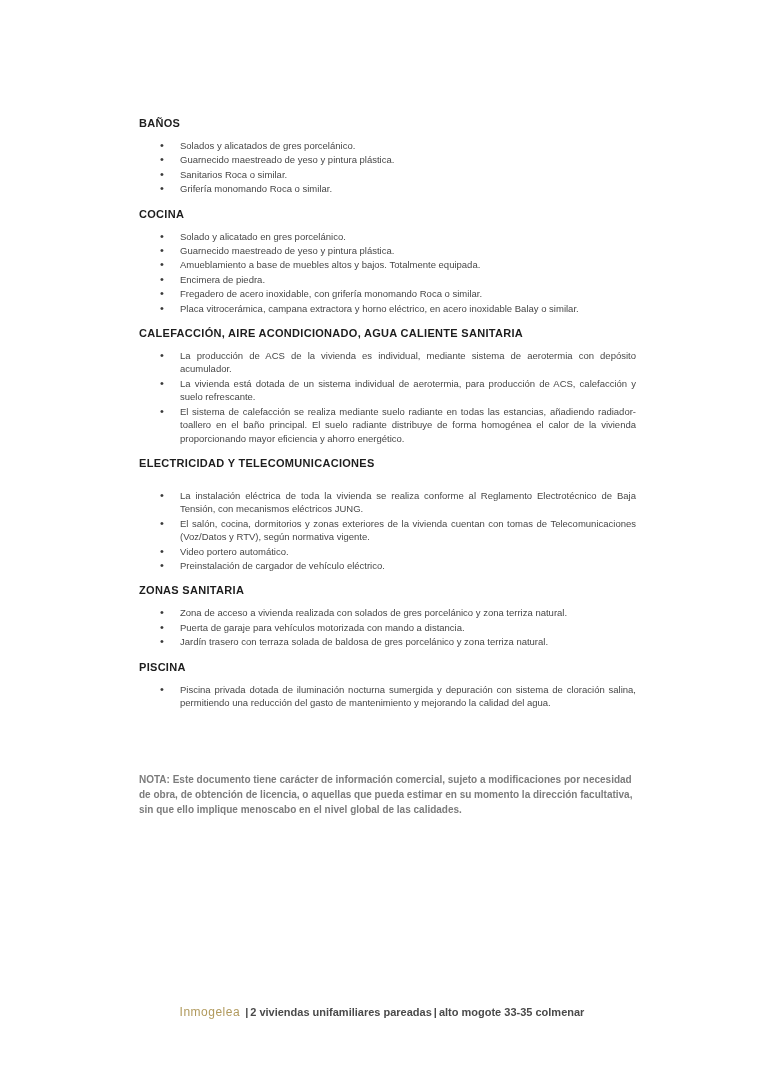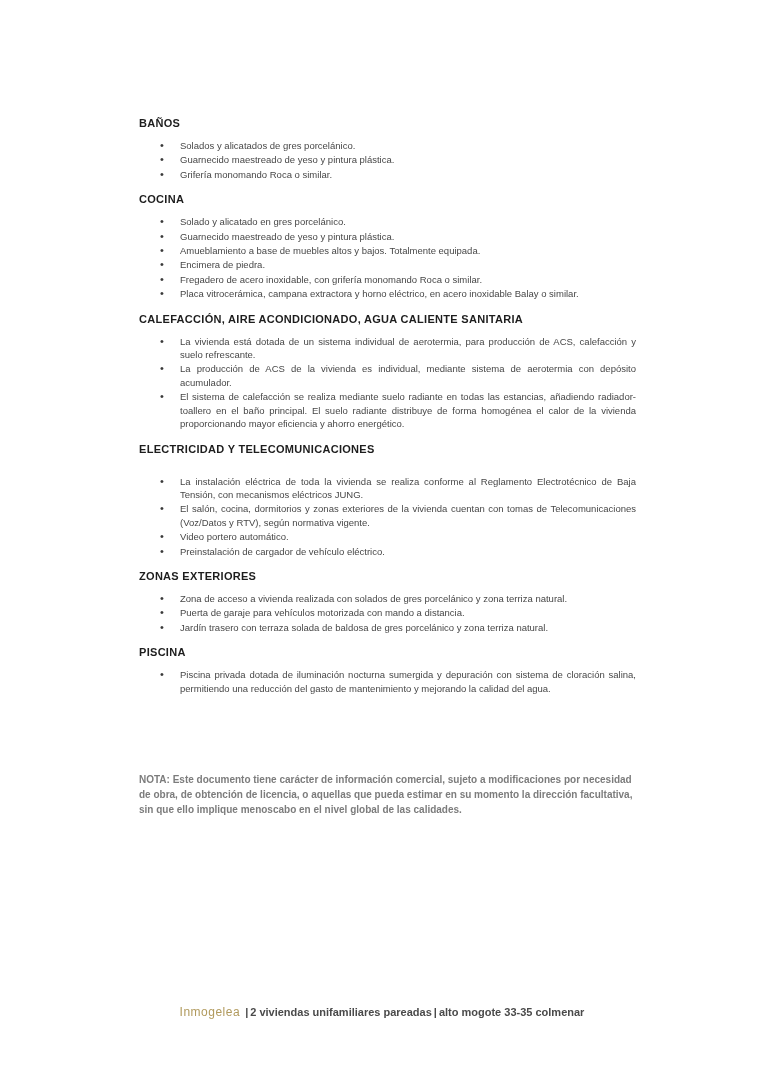--- a/index.html
+++ b/index.html
@@ -100,57 +100,58 @@
 <body>
 
 <div class="page">
 
   <div class="content" id="sections-container">
   <section class="doc-section">
     <h2 class="section-heading">BAÑOS</h2>
     <ul class="bullet-list">
           <li>Solados y alicatados de gres porcelánico.</li>
           <li>Guarnecido maestreado de yeso y pintura plástica.</li>
+          <li>Sanitarios Roca o similar.</li>
           <li>Grifería monomando Roca o similar.</li>
         </ul>
   </section>
 
   <section class="doc-section">
     <h2 class="section-heading">COCINA</h2>
     <ul class="bullet-list">
           <li>Solado y alicatado en gres porcelánico.</li>
           <li>Guarnecido maestreado de yeso y pintura plástica.</li>
           <li>Amueblamiento a base de muebles altos y bajos. Totalmente equipada.</li>
           <li>Encimera de piedra.</li>
           <li>Fregadero de acero inoxidable, con grifería monomando Roca o similar.</li>
           <li>Placa vitrocerámica, campana extractora y horno eléctrico, en acero inoxidable Balay o similar.</li>
         </ul>
   </section>
 
   <section class="doc-section">
     <h2 class="section-heading">CALEFACCIÓN, AIRE ACONDICIONADO, AGUA CALIENTE SANITARIA</h2>
     <ul class="bullet-list">
+          <li>La producción de ACS de la vivienda es individual, mediante sistema de aerotermia con depósito acumulador.</li>
           <li>La vivienda está dotada de un sistema individual de aerotermia, para producción de ACS, calefacción y suelo refrescante.</li>
-          <li>La producción de ACS de la vivienda es individual, mediante sistema de aerotermia con depósito acumulador.</li>
           <li>El sistema de calefacción se realiza mediante suelo radiante en todas las estancias, añadiendo radiador-toallero en el baño principal. El suelo radiante distribuye de forma homogénea el calor de la vivienda proporcionando mayor eficiencia y ahorro energético.</li>
         </ul>
   </section>
 
   <section class="doc-section">
     <h2 class="section-heading">ELECTRICIDAD Y TELECOMUNICACIONES</h2>
     <ul class="bullet-list">
           <li>La instalación eléctrica de toda la vivienda se realiza conforme al Reglamento Electrotécnico de Baja Tensión, con mecanismos eléctricos JUNG.</li>
           <li>El salón, cocina, dormitorios y zonas exteriores de la vivienda cuentan con tomas de Telecomunicaciones (Voz/Datos y RTV), según normativa vigente.</li>
           <li>Video portero automático.</li>
           <li>Preinstalación de cargador de vehículo eléctrico.</li>
         </ul>
   </section>
 
   <section class="doc-section">
-    <h2 class="section-heading">ZONAS EXTERIORES</h2>
+    <h2 class="section-heading">ZONAS SANITARIA</h2>
     <ul class="bullet-list">
           <li>Zona de acceso a vivienda realizada con solados de gres porcelánico y zona terriza natural.</li>
           <li>Puerta de garaje para vehículos motorizada con mando a distancia.</li>
           <li>Jardín trasero con terraza solada de baldosa de gres porcelánico y zona terriza natural.</li>
         </ul>
   </section>
 
   <section class="doc-section">
     <h2 class="section-heading">PISCINA</h2>
     <ul class="bullet-list">

